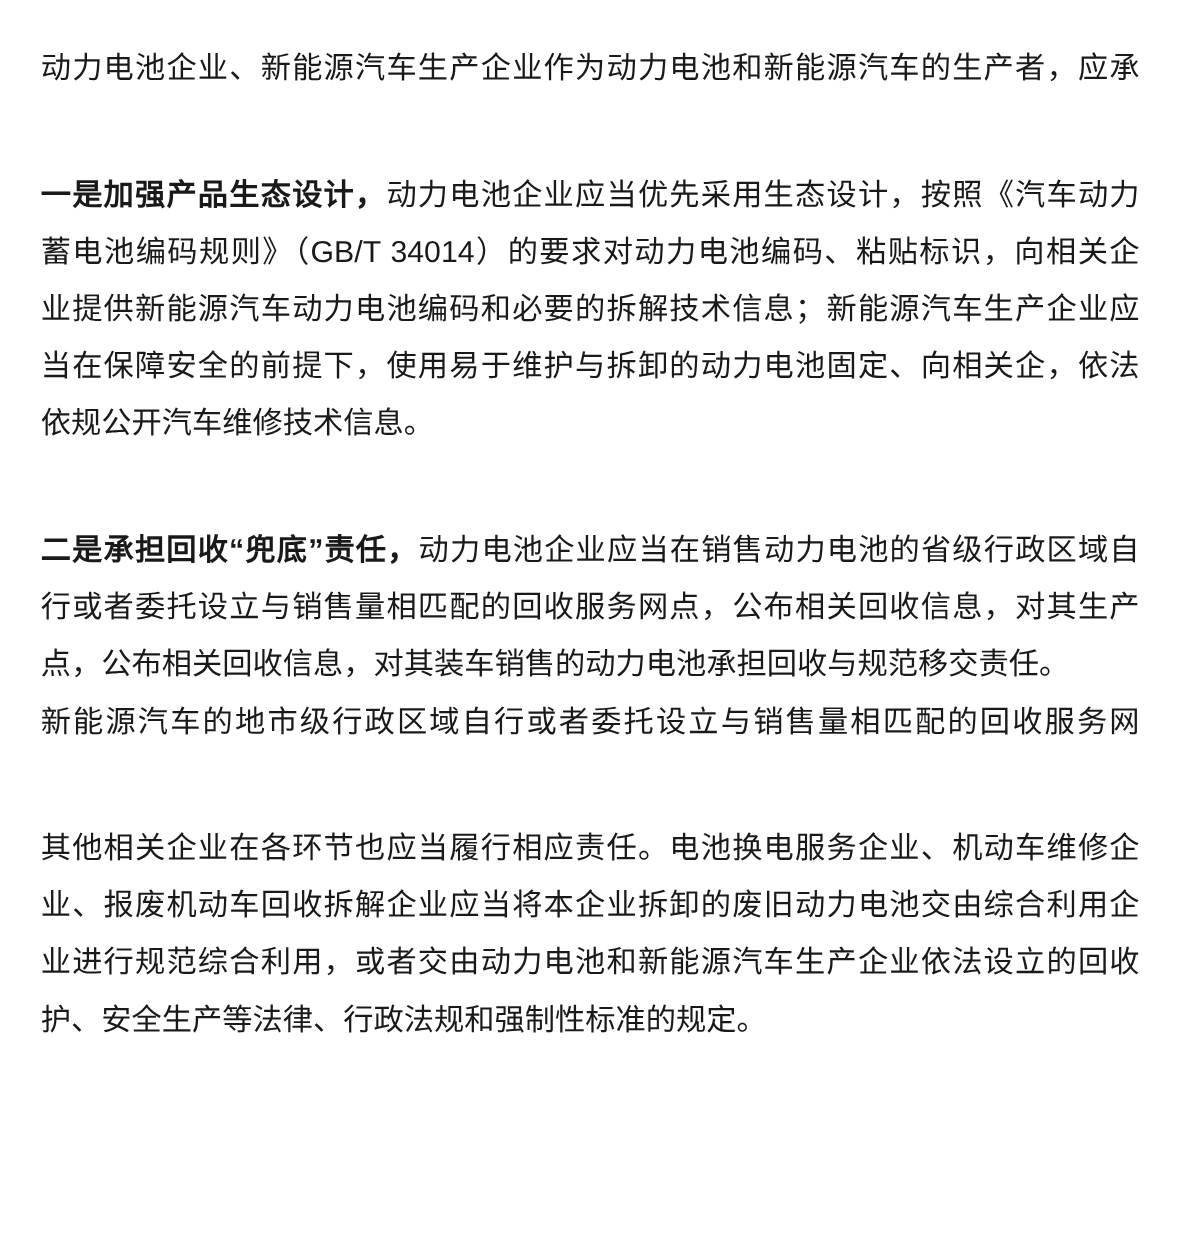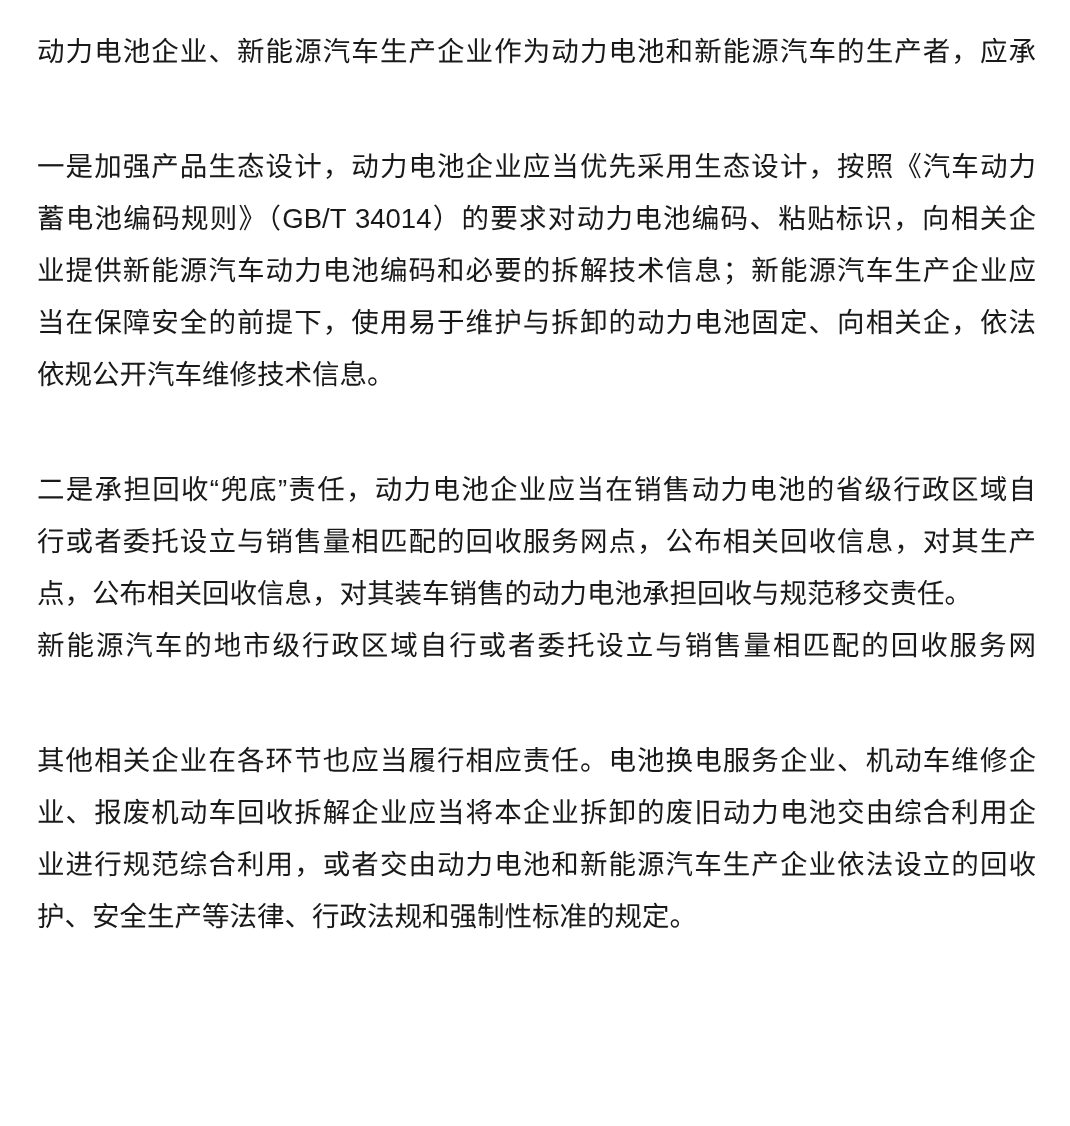--- a/index.html
+++ b/index.html
@@ -10,21 +10,21 @@
   body {
     width: 1070px;
     height: 1126px;
     position: relative;
     overflow: hidden;
     font-family: "Liberation Sans", sans-serif;
   }
   .article {
     position: absolute;
     left: 37px;
-    top: 26px;
+    top: 36px;
     width: 999px;
   }
   .para {
     margin: 0 0 63px 0;
   }
   .para:last-child {
     margin-bottom: 0;
   }
   .line {
     font-size: 27.5px;
@@ -34,21 +34,21 @@
     text-align: justify;
     white-space: nowrap;
     font-weight: 400;
   }
   
   .line.full {
     white-space: normal;
     text-align-last: justify;
   }
   .seg { font-weight: 400; }
-  .seg.bold { font-weight: 400; }
+  .seg.bold { font-weight: 700; }
 </style>
 </head>
 <body style="background: rgb(255, 255, 255);">
 
 <div class="article" style="color: rgb(25, 25, 25);">
     <div class="para">
       <div class="line full"><span class="seg">动力电池企业、新能源汽车生产企业作为动力电池和新能源汽车的生产者，应承</span></div>
     </div>
     <div class="para">
       <div class="line full"><span class="seg bold">一是加强产品生态设计，</span><span class="seg">动力电池企业应当优先采用生态设计，按照《汽车动力</span></div>

